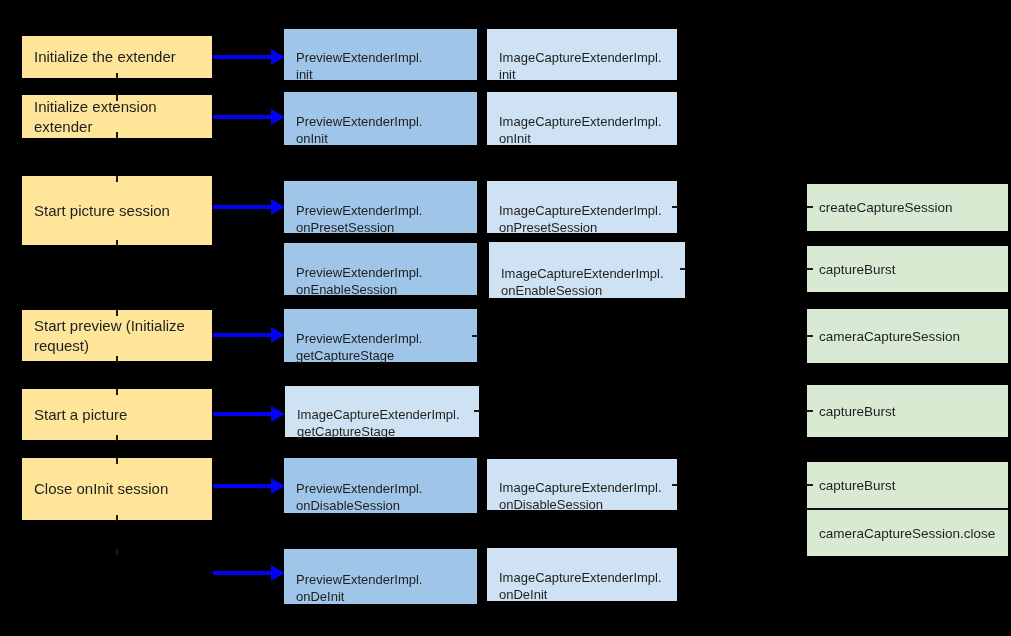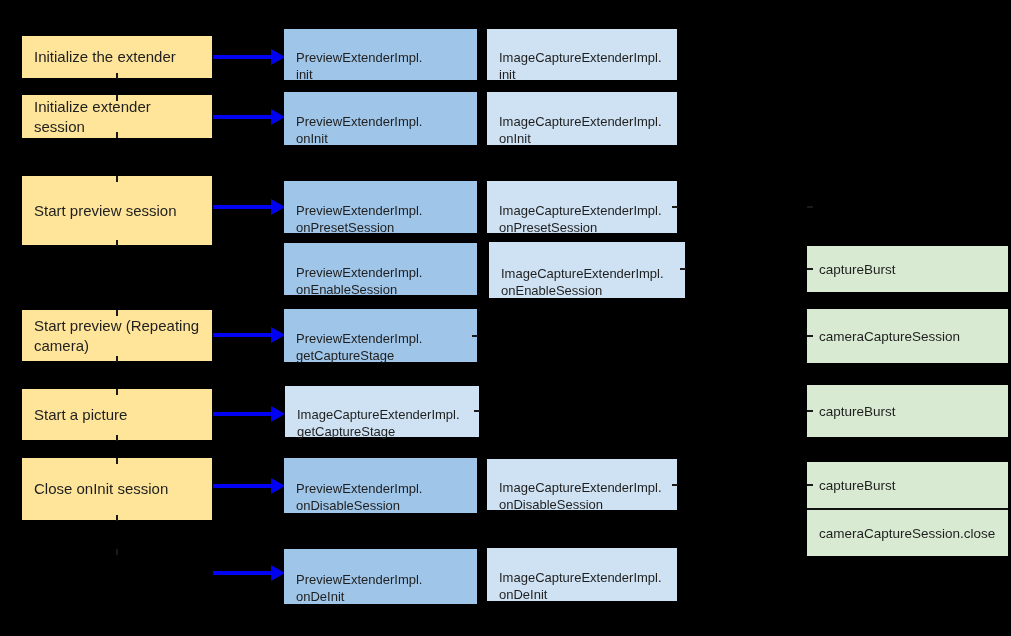--- a/index.html
+++ b/index.html
@@ -40,37 +40,37 @@
   <div class="box method preview" style="left:284px;top:29px;width:193px;height:51px">
     <span class="l1">PreviewExtenderImpl.</span>
     <span class="l2">init</span>
   </div>
   <div class="box method imagecapture" style="left:487px;top:29px;width:190px;height:51px">
     <span class="l1">ImageCaptureExtenderImpl.</span>
     <span class="l2">init</span>
   </div>
 
   <div class="box step" style="left:22px;top:95px;width:190px;height:43px">
-    <span>Initialize extender session</span>
+    <span>Initialize extension extender</span>
   </div>
   <div class="arrow" style="left:213px;top:109px">
     <i class="shaft"></i>
       <i class="head"></i>
   </div>
   <div class="box method preview" style="left:284px;top:92px;width:193px;height:53px">
     <span class="l1">PreviewExtenderImpl.</span>
     <span class="l2">onInit</span>
   </div>
   <div class="box method imagecapture" style="left:487px;top:92px;width:190px;height:53px">
     <span class="l1">ImageCaptureExtenderImpl.</span>
     <span class="l2">onInit</span>
   </div>
 
   <div class="box step" style="left:22px;top:176px;width:190px;height:69px">
-    <span>Start preview session</span>
+    <span>Start picture session</span>
   </div>
   <div class="arrow" style="left:213px;top:199px">
     <i class="shaft"></i>
       <i class="head"></i>
   </div>
   <div class="box method preview" style="left:284px;top:181px;width:193px;height:52px">
     <span class="l1">PreviewExtenderImpl.</span>
     <span class="l2">onPresetSession</span>
   </div>
   <div class="box method imagecapture" style="left:487px;top:181px;width:190px;height:52px">
@@ -78,26 +78,29 @@
     <span class="l2">onPresetSession</span>
   </div>
   <div class="box method preview" style="left:284px;top:243px;width:193px;height:52px">
     <span class="l1">PreviewExtenderImpl.</span>
     <span class="l2">onEnableSession</span>
   </div>
   <div class="box method imagecapture" style="left:489px;top:242px;width:196px;height:56px">
     <span class="l1">ImageCaptureExtenderImpl.</span>
     <span class="l2">onEnableSession</span>
   </div>
+  <div class="box api" style="left:807px;top:184px;width:201px;height:47px">
+    <span>createCaptureSession</span>
+  </div>
   <div class="box api" style="left:807px;top:246px;width:201px;height:46px">
     <span>captureBurst</span>
   </div>
 
   <div class="box step" style="left:22px;top:310px;width:190px;height:51px">
-    <span>Start preview (Repeating camera)</span>
+    <span>Start preview (Initialize request)</span>
   </div>
   <div class="arrow" style="left:213px;top:327px">
     <i class="shaft"></i>
       <i class="head"></i>
   </div>
   <div class="box method preview" style="left:284px;top:309px;width:193px;height:53px">
     <span class="l1">PreviewExtenderImpl.</span>
     <span class="l2">getCaptureStage</span>
   </div>
   <div class="box api" style="left:807px;top:309px;width:201px;height:54px">

